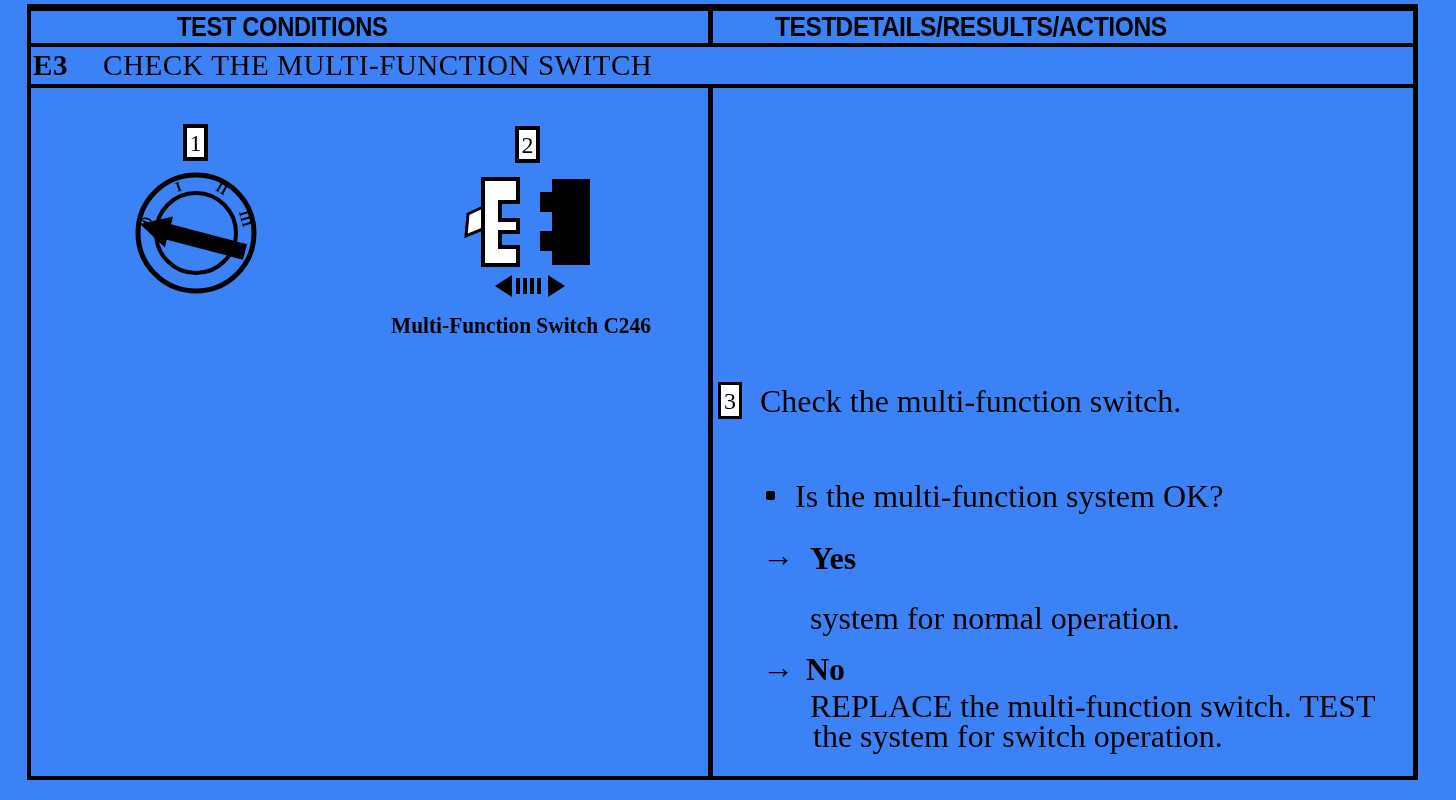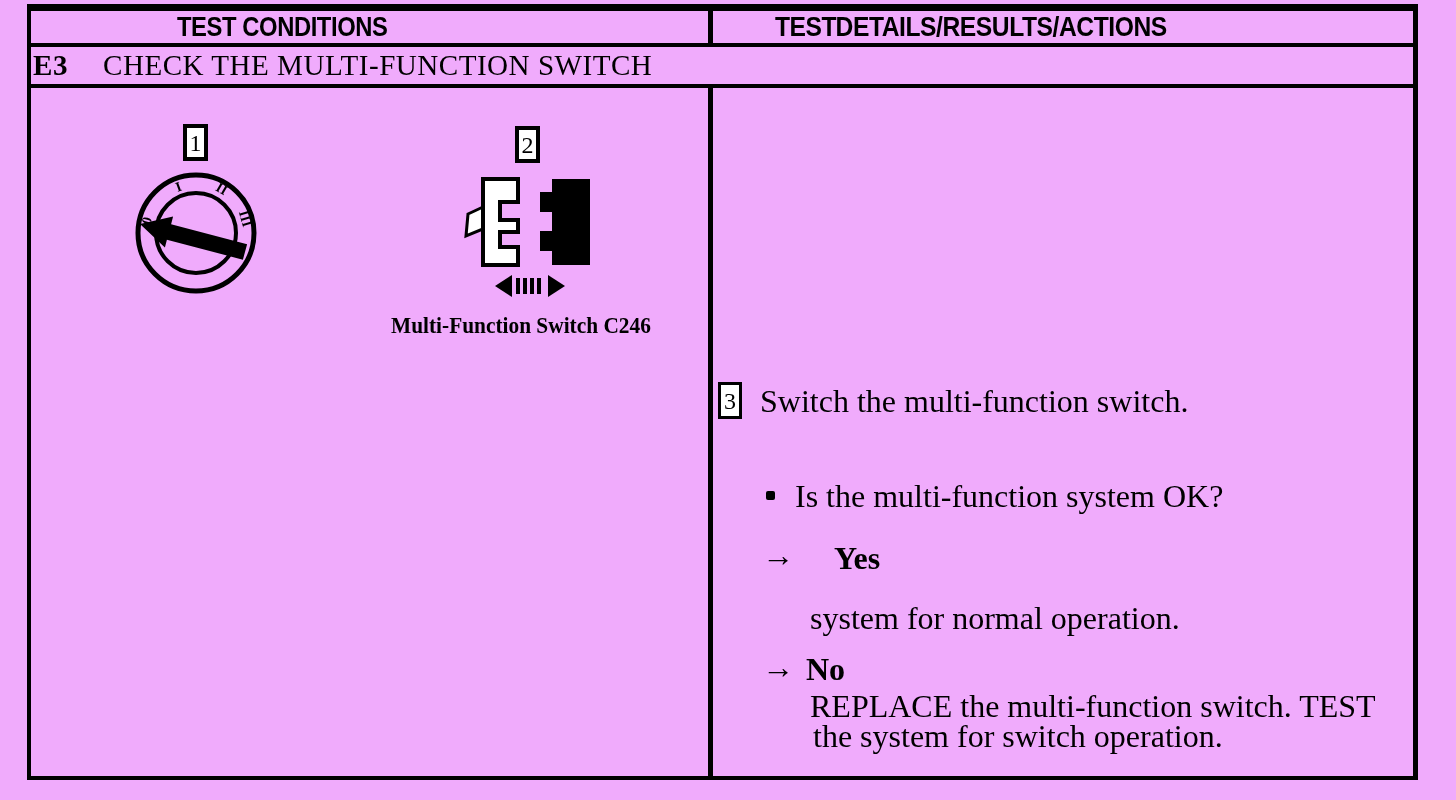--- a/index.html
+++ b/index.html
@@ -1,17 +1,17 @@
 <!DOCTYPE html>
 <html><head>
 <meta charset="utf-8">
 <style>
   html,body{margin:0;padding:0;background:#e8e8e8;}
   .page{
-    position:relative;width:1456px;height:800px;background:#f0abfc;
+    position:relative;width:1456px;height:800px;background:#3b82f6;
     font-family:"Liberation Serif",serif;color:#000;overflow:hidden;
   }
   .rule{position:absolute;background:#000;}
   .txt{
     position:absolute;white-space:nowrap;line-height:1;
     font-family:"Liberation Serif",serif;font-size:32px;
   }
   .hdr{
     position:absolute;white-space:nowrap;line-height:1;
     font-family:"Liberation Sans",sans-serif;font-weight:bold;font-size:28px;
@@ -85,27 +85,27 @@
       <polygon points="105,114 88,103 88,125" fill="#000"></polygon>
     </g>
   </svg>
 
   <div class="caption" style="left:391px;top:313px;">Multi-Function Switch C246</div>
 
   <div class="numbox" style="left:718px;top:382px;width:18px;height:31px;border-width:3px;">
     <span>3</span>
   </div>
 
-  <div class="txt" style="left:760px;top:385px;">Switch the multi-function switch.</div>
+  <div class="txt" style="left:760px;top:385px;">Check the multi-function switch.</div>
 
   <div class="bullet" style="left:766px;top:491px;"></div>
   <div class="txt" style="left:795px;top:480px;">Is the multi-function system OK?</div>
 
   <div class="txt arrowglyph" style="left:762px;top:539px;">→</div>
-  <div class="txt bold" style="left:810px;top:542px;margin-left:24px;">Yes</div>
+  <div class="txt bold" style="left:810px;top:542px;">Yes</div>
   <div class="txt" style="left:810px;top:602px;">system for normal operation.</div>
 
   <div class="txt arrowglyph" style="left:762px;top:651px;">→</div>
   <div class="txt bold" style="left:806px;top:653px;">No</div>
   <div class="txt" style="left:810px;top:690px;">REPLACE the multi-function switch. TEST</div>
   <div class="txt" style="left:813px;top:720px;">the system for switch operation.</div>
 
 </div>
 
 </body></html>

